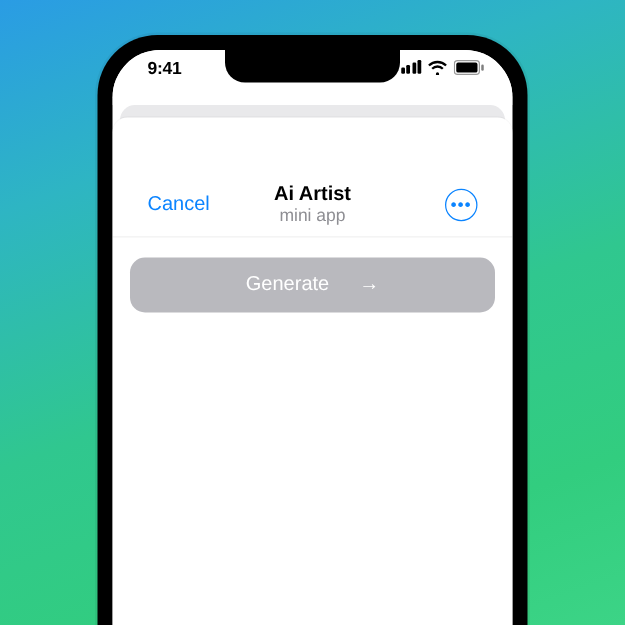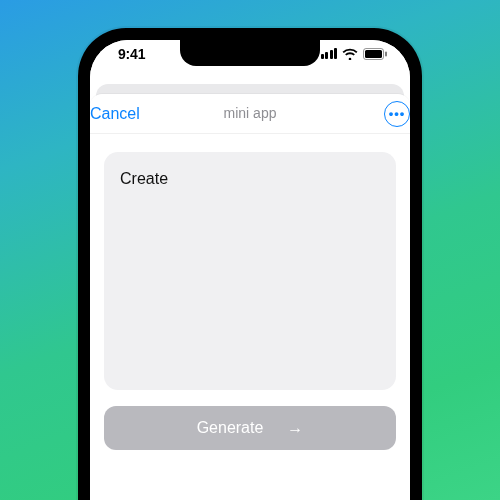--- a/index.html
+++ b/index.html
@@ -58,24 +58,25 @@
   }
   .sheet {
     position: absolute;
     top: 54px; left: 0; right: 0; bottom: 0;
     background: #fff;
     border-top-left-radius: 12px;
     border-top-right-radius: 12px;
     box-shadow: 0 -1px 0 rgba(0,0,0,0.03);
   }
   .sheet-header {
-    height: 40px;
+    height: 52px;
     display: flex; align-items: center; justify-content: space-between;
-    padding: 0 0;
+    padding: 0 28px;
     border-bottom: 0.5px solid rgba(0,0,0,0.06);
+    margin-top: 44px;
   }
   .cancel { color: #0b84ff; font-size: 16px; font-weight: 400; }
   .title-wrap { text-align: center; flex: 1; }
   .title { font-size: 16px; font-weight: 600; color: #000; line-height: 1.1; }
   .subtitle { font-size: 14px; color: #8e8e93; line-height: 1.1; margin-top: 1px; }
   .menu-btn {
     width: 26px; height: 26px;
     border: 1.5px solid #0b84ff;
     border-radius: 50%;
     display: flex; align-items: center; justify-content: center;
@@ -138,34 +139,30 @@
       </div>
 
       <div class="sheet-behind"></div>
 
       <div class="sheet">
         <div class="sheet-header">
           <div class="spacer">
             <div class="cancel">Cancel</div>
           </div>
           <div class="title-wrap">
+            <div class="title">Ai Artist</div>
             <div class="subtitle">mini app</div>
           </div>
           <div class="spacer right">
             <div class="menu-btn">
               <span>•••</span>
             </div>
           </div>
         </div>
 
-        <div class="sheet-body">
-          <div class="card">
-            <div class="card-label">Create</div>
-          </div>
-        </div>
 
         <div class="gen-btn">
           <span>Generate</span>
           <span class="arrow">→</span>
         </div>
       </div>
 
     </div>
   </div>
 </div>

